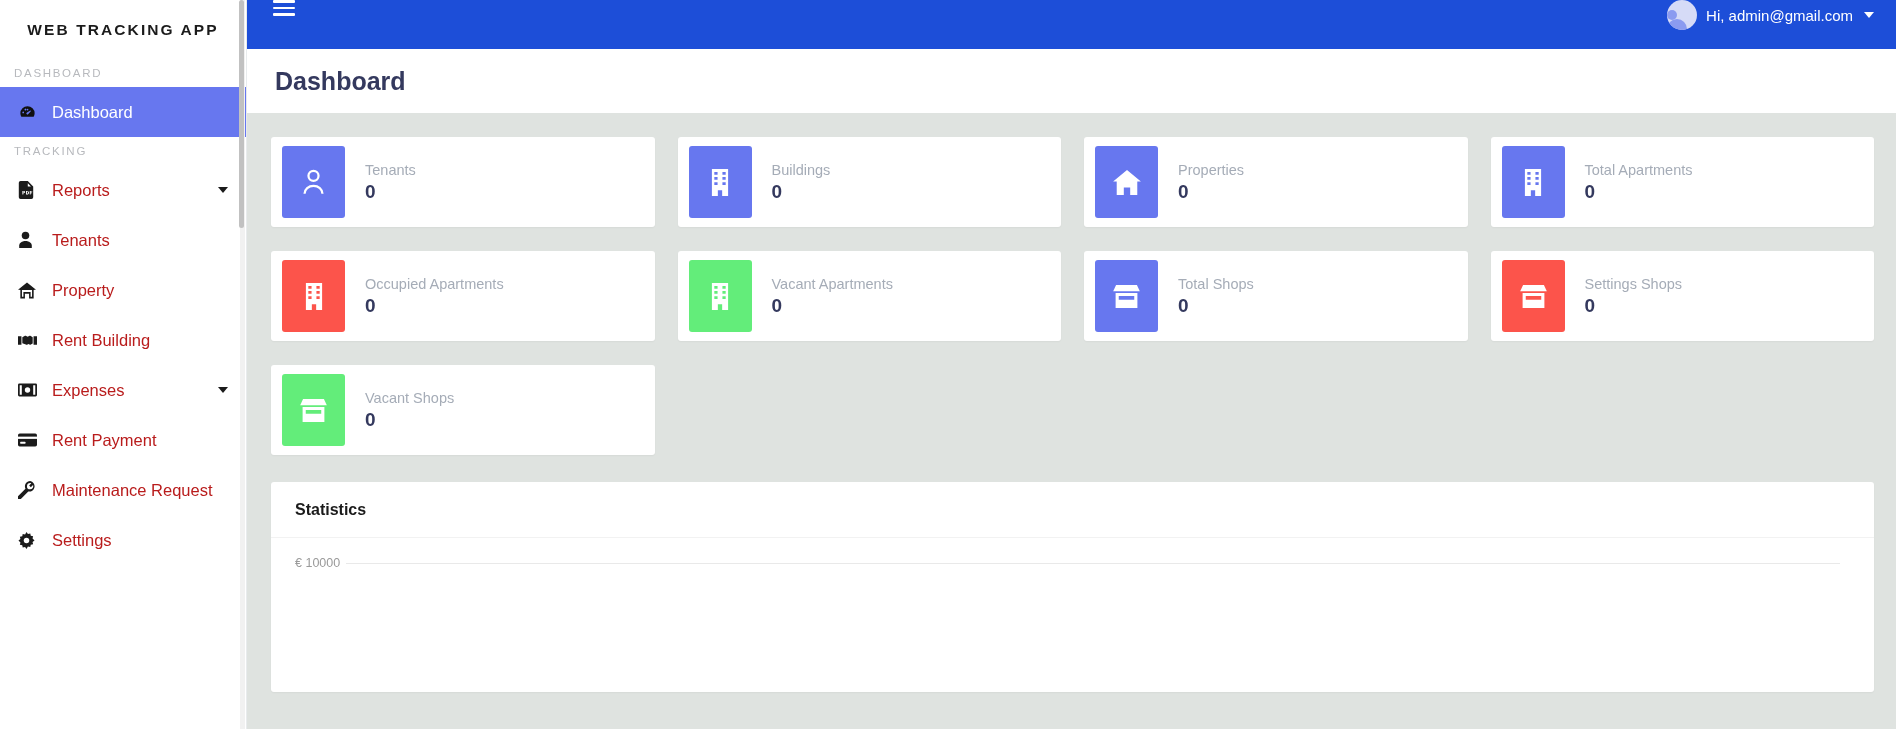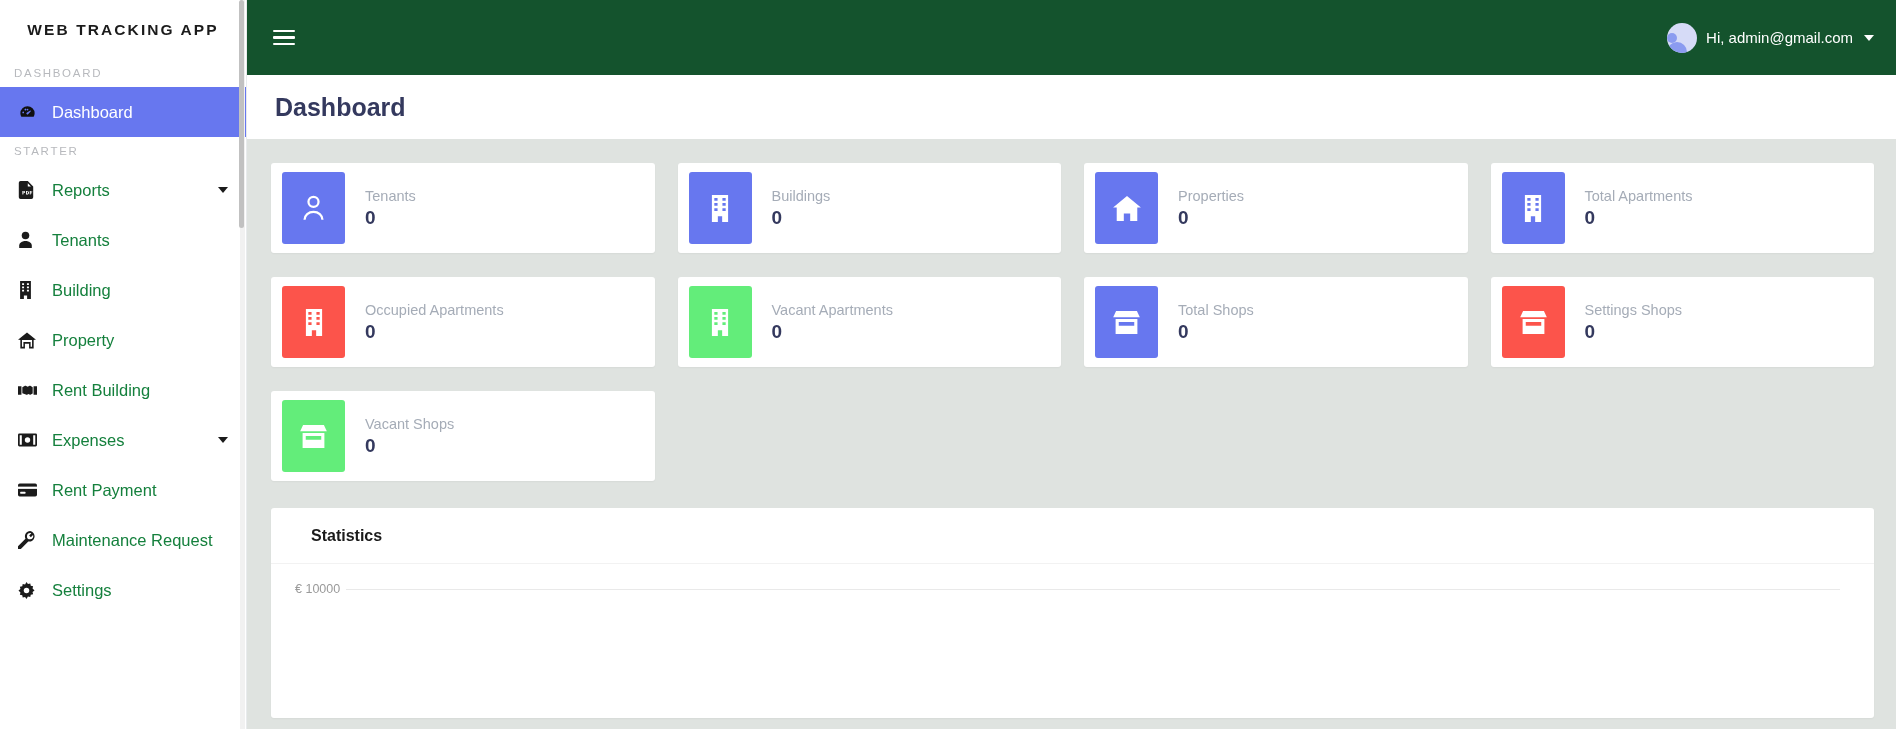--- a/index.html
+++ b/index.html
@@ -43,21 +43,21 @@
     color: #b7b9bd;
     padding: 8px 0 8px 14px;
     font-weight: 400;
   }
   .nav-item {
     display: flex;
     align-items: center;
     height: 50px;
     padding-left: 18px;
     padding-right: 18px;
-    color: #15803d;
+    color: #b91c1c;
     font-size: 16.5px;
     cursor: pointer;
     position: relative;
   }
   .nav-item .nav-icon {
     width: 34px;
     flex: 0 0 34px;
     display: flex;
     align-items: center;
     justify-content: flex-start;
@@ -97,24 +97,24 @@
 
   
   .main {
     flex: 1 1 auto;
     height: 729px;
     position: relative;
     background: #dfe3e0;
     overflow: hidden;
   }
   .topbar {
-    height: 75px;
-    background: #14532d;
-    display: flex;
-    align-items: center;
+    height: 49px;
+    background: #1d4ed8;
+    display: flex;
+    align-items: flex-start;
     padding: 0 22px 0 26px;
   }
   .hamburger {
     width: 22px;
     display: flex;
     flex-direction: column;
     gap: 4px;
     cursor: pointer;
   }
   .hamburger span {
@@ -224,21 +224,21 @@
     background: #ffffff;
     border-radius: 3px;
     box-shadow: 0 1px 2px rgba(0,0,0,.04);
     height: 210px;
     overflow: hidden;
   }
   .stats-header {
     height: 56px;
     display: flex;
     align-items: center;
-    padding-left: 40px;
+    padding-left: 24px;
     border-bottom: 1px solid #f2f2f2;
     font-size: 16px;
     font-weight: 700;
     color: #1b1b1b;
   }
   .chart-area {
     position: relative;
     height: 150px;
     padding: 18px 34px 0 24px;
   }
@@ -268,21 +268,21 @@
 
     <div class="nav-item active">
       <span class="nav-icon">
         <svg width="19" height="19" viewBox="0 0 24 24" fill="currentColor">
           <path d="M12 4a9 9 0 0 0-9 9 8.9 8.9 0 0 0 1.2 4.5h15.6A8.9 8.9 0 0 0 21 13a9 9 0 0 0-9-9zm0 3.2a1.1 1.1 0 1 1 0 2.2 1.1 1.1 0 0 1 0-2.2zM6.6 13a1.1 1.1 0 1 1 0-2.2 1.1 1.1 0 0 1 0 2.2zm2-3.9a1.1 1.1 0 1 1 1.6-1.5 1.1 1.1 0 0 1-1.6 1.5zM16 10.6l-3 3.3a1.3 1.3 0 1 1-1.6-1.9l4.2-2.4a.4.4 0 0 1 .5.6z"></path>
         </svg>
       </span>
       <span class="nav-label">Dashboard</span>
     </div>
 
-    <div class="nav-section-title">STARTER</div>
+    <div class="nav-section-title">TRACKING</div>
 
     <div class="nav-item">
       <span class="nav-icon">
         <svg width="16" height="18" viewBox="0 0 16 20" fill="currentColor">
           <path d="M10 0H2a2 2 0 0 0-2 2v16a2 2 0 0 0 2 2h12a2 2 0 0 0 2-2V6l-6-6zm0 2.5L13.5 6H10V2.5zM4 11h1.6c.9 0 1.4.5 1.4 1.3S6.5 13.6 5.6 13.6H5V15H4v-4zm1 .8v1h.5c.4 0 .6-.2.6-.5s-.2-.5-.6-.5H5zm3 -0.8h1.4c1.2 0 1.9.8 1.9 2s-.7 2-1.9 2H8v-4zm1 .8v2.4h.3c.6 0 1-.4 1-1.2s-.4-1.2-1-1.2H9zm3.2-.8H15v.8h-1.8v.9h1.6v.8h-1.6V15h-1v-4z"></path>
         </svg>
       </span>
       <span class="nav-label">Reports</span>
       <span class="caret"></span>
     </div>
@@ -290,28 +290,20 @@
     <div class="nav-item">
       <span class="nav-icon">
         <svg width="15" height="18" viewBox="0 0 16 20" fill="currentColor">
           <circle cx="8" cy="5" r="4.2"></circle>
           <path d="M8 11c-4.2 0-7 2.4-7 5.1V19h14v-2.9C15 13.4 12.2 11 8 11z"></path>
         </svg>
       </span>
       <span class="nav-label">Tenants</span>
     </div>
 
-    <div class="nav-item">
-      <span class="nav-icon">
-        <svg width="15" height="18" viewBox="0 0 16 20" fill="currentColor">
-          <path d="M2 0h12v20H9.8v-4H6.2v4H2V0zm2.2 2.4v2h2.2v-2H4.2zm5.4 0v2h2.2v-2H9.6zM4.2 6v2h2.2V6H4.2zm5.4 0v2h2.2V6H9.6zM4.2 9.6v2h2.2v-2H4.2zm5.4 0v2h2.2v-2H9.6z"></path>
-        </svg>
-      </span>
-      <span class="nav-label">Building</span>
-    </div>
 
     <div class="nav-item">
       <span class="nav-icon">
         <svg width="18" height="17" viewBox="0 0 20 18" fill="currentColor">
           <path d="M10 0 0 8.2h2.6V18h5.1v-5.4h4.6V18h5.1V8.2H20L10 0zm0 3.6 5.6 4.6V16h-1.6v-5.4H6v5.4H4.4V8.2L10 3.6z"></path>
           <path d="M10 1.4 1.2 8.4h17.6L10 1.4z"></path>
         </svg>
       </span>
       <span class="nav-label">Property</span>
     </div>

